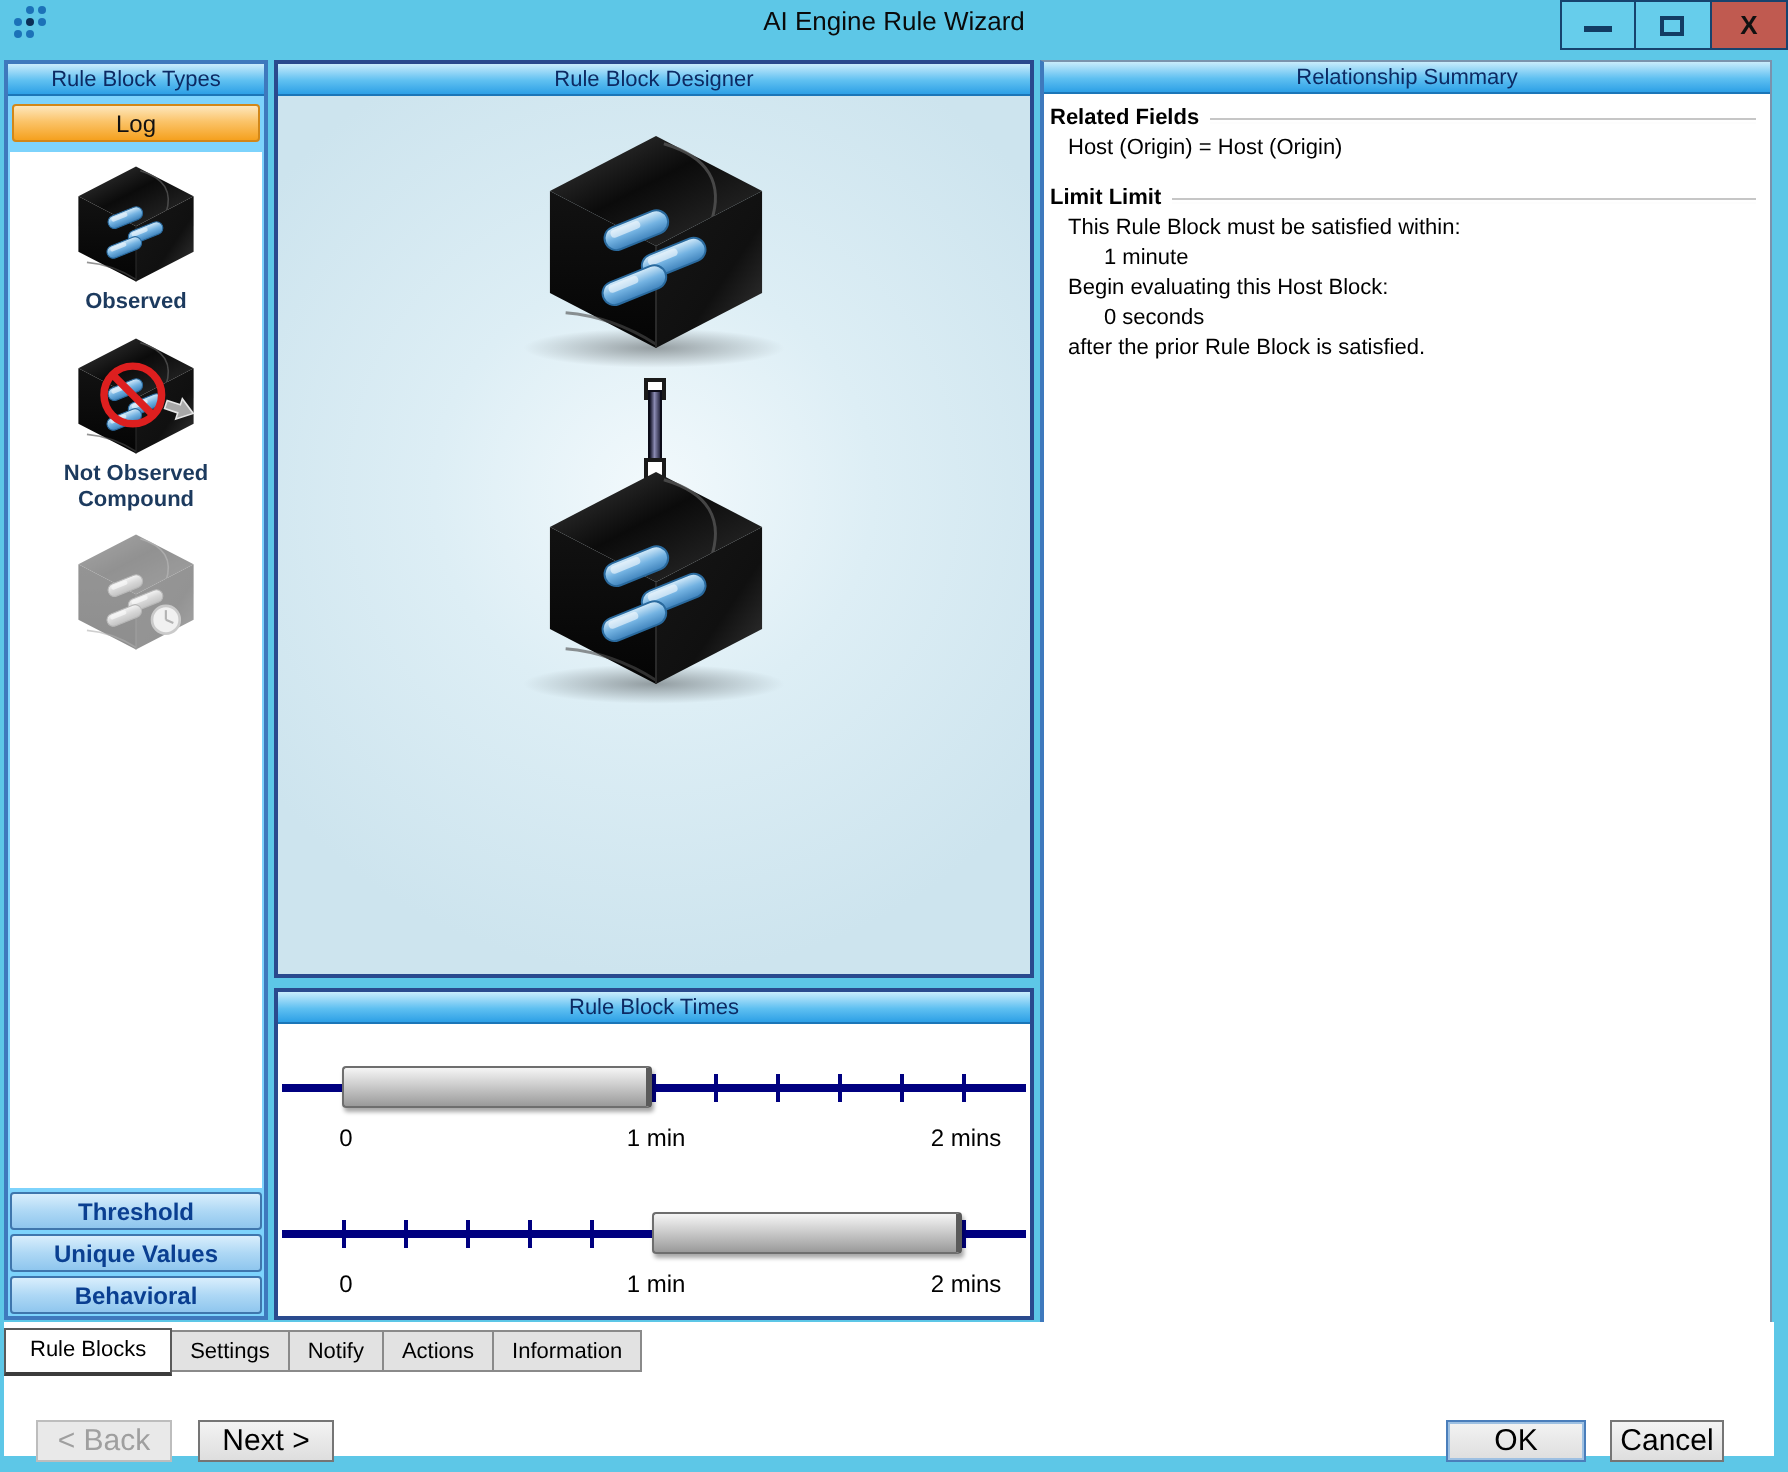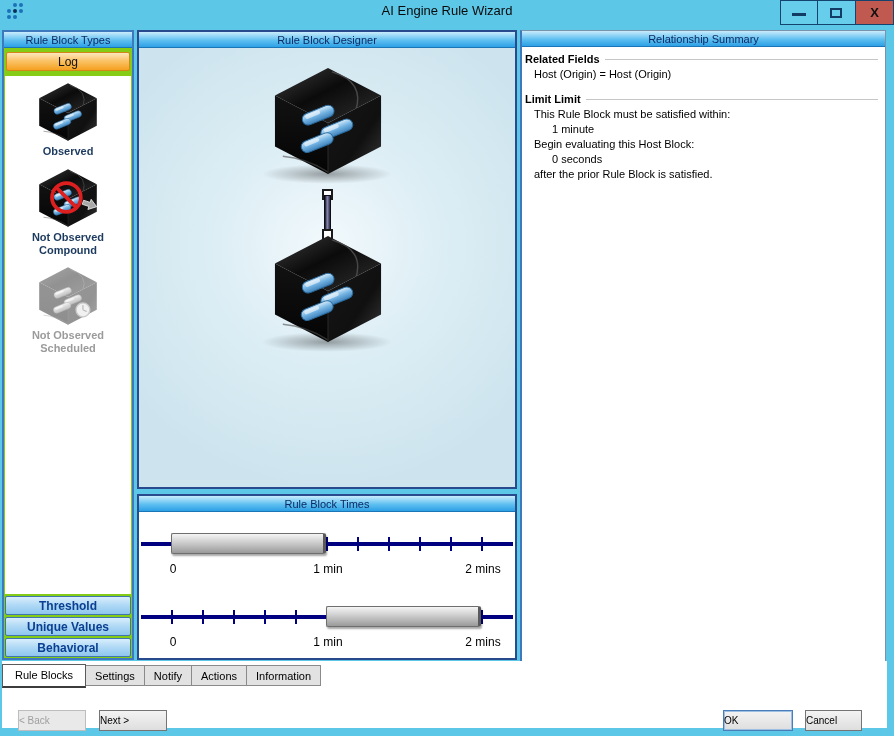--- a/index.html
+++ b/index.html
@@ -14,21 +14,21 @@
   .app-icon i { position:absolute; width:4px; height:4px; border-radius:50%; background:#1c72b8; }
   .app-icon i.d { background:#0a2f57; }
   .win-controls { position:absolute; right:0; top:0; display:flex; }
   .wc-btn { width:38px; height:25px; border:1px solid #16436e; background:#66cdeb; position:relative; cursor:pointer; }
   .wc-btn + .wc-btn { border-left:none; }
   .wc-close { background:#c05a50; color:#111; font-weight:bold; font-size:13px; text-align:center; line-height:23px; }
   .glyph-min { position:absolute; left:11px; bottom:8px; width:14px; height:3px; background:#123c63; }
   .glyph-max { position:absolute; left:12px; top:7px; width:12px; height:10px; border:2px solid #123c63; background:transparent; }
 
   
-  .panel { position:absolute; background:#84cc16; border:1px solid #2e6da8; }
+  .panel { position:absolute; background:#7dd3fc; border:1px solid #2e6da8; }
   .panel-header { height:16px; line-height:16px; text-align:center; color:#0d2a63; font-size:11px;
     background:linear-gradient(180deg,#c9ecfc 0%,#5fc0f1 55%,#2da0e6 100%);
     border-bottom:1px solid #1b76b8; }
 
   
   .left-panel { left:2px; top:30px; width:132px; height:630px; border:2px solid #3e79bd; }
   .log-btn { display:block; width:124px; height:19px; margin:4px auto 2px auto; font-weight:normal; font-size:12px; color:#111;
     background:linear-gradient(180deg,#fde7bd 0%,#fbc46a 45%,#f executive5a11f 55%,#f2990d 100%);
     background:linear-gradient(180deg,#fde7bd 0%,#fbc46a 45%,#f5a11f 100%);
     border:1px solid #d28718; border-radius:2px; cursor:pointer; }
@@ -83,21 +83,21 @@
   .gap { height:12px; }
 
   
   .content-bg { position:absolute; left:2px; top:661px; width:885px; height:67px; background:#fff; }
   .tabs-row { position:absolute; left:2px; top:664px; display:flex; align-items:flex-start; }
   .tab { height:21px; line-height:20px; padding:0 9px; margin-top:1px; background:#e2e2e2; border:1px solid #8a8a8a;
     border-left:none; font-size:11px; cursor:pointer; }
   .tab.first { border-left:1px solid #8a8a8a; }
   .tab.active { height:24px; margin-top:0; line-height:21px; background:#fff; border:1px solid #5a5a5a;
     border-bottom:2px solid #3c3c3c; padding:0 12px; }
-  .btn { position:absolute; top:710px; width:68px; height:21px; font-size:10px; text-align:left;
+  .btn { position:absolute; top:710px; width:68px; height:21px; font-size:15px; text-align:center;
     background:linear-gradient(180deg,#f3f3f3 0%,#dedede 100%); border:1px solid #757575; cursor:pointer; color:#000; }
   .btn-back { left:18px; color:#9f9f9f; background:#e9e9e9; border-color:#bdbdbd; cursor:default; }
   .btn-next { left:99px; }
   .btn-ok { left:723px; width:70px; border:1px solid #4a7ebb; box-shadow:0 0 0 1px #9dc0e2 inset; }
   .btn-cancel { left:805px; width:57px; }
 </style>
 </head>
 <body>
 
 <svg width="0" height="0" style="position:absolute">
@@ -203,21 +203,20 @@
       <div class="rb-item m2">
         <svg class="cube-svg">
             <use href="#sym-notobs"></use>
           </svg>
         <span class="rb-label" style="width:104px;margin:3px auto 0">Not Observed Compound</span>
       </div>
       <div class="rb-item m3 disabled">
         <svg class="cube-svg">
             <use href="#sym-sched"></use>
           </svg>
-        <span class="rb-label" style="width:104px;margin:3px auto 0">Not Observed Scheduled</span>
       </div>
     </div>
     <div class="cat-btns">
       <button class="cat-btn">Threshold</button>
       <button class="cat-btn">Unique Values</button>
       <button class="cat-btn">Behavioral</button>
     </div>
   </div>
 
   <div class="panel designer-panel">

